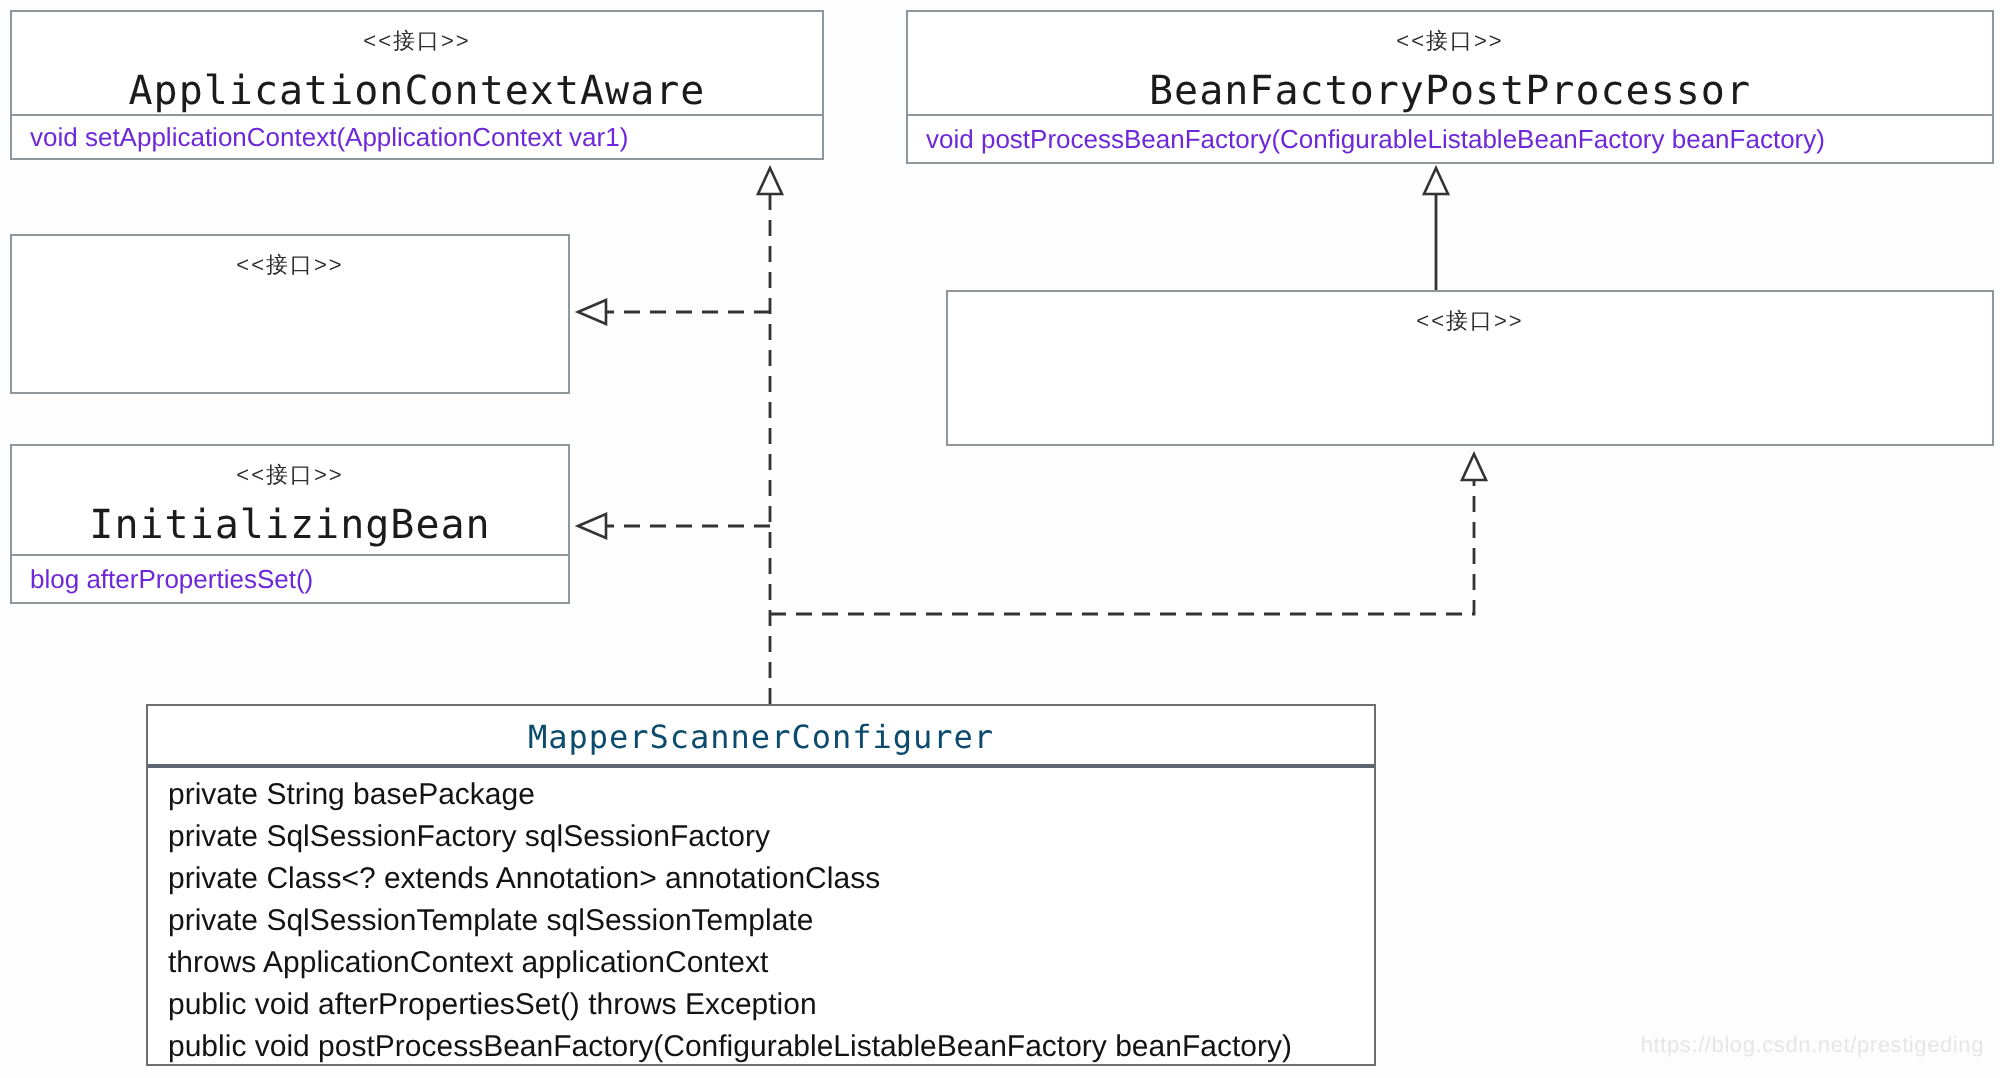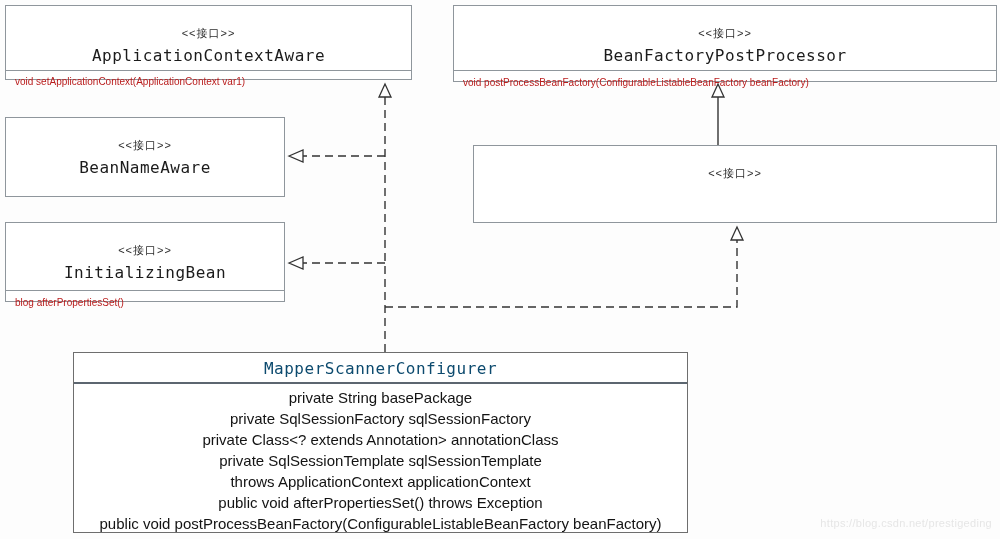--- a/index.html
+++ b/index.html
@@ -24,40 +24,39 @@
   .uml-box {
     position: absolute;
     background: #ffffff;
     border: 1px solid #8f969c;
     box-sizing: border-box;
     z-index: 2;
   }
   .iface-head {
     text-align: center;
     box-sizing: border-box;
-    margin-top: 13px;
   }
   .stereo {
     font-size: 11px;
     letter-spacing: 1px;
     color: #2d2d2d;
     padding-top: 7px;
   }
   .iface-name {
     font-family: "DejaVu Sans Mono", monospace;
-    font-size: 16px;
+    font-size: 20px;
     letter-spacing: 0.5px;
     color: #1b1b1b;
     margin-top: 5px;
     white-space: nowrap;
   }
   .method-row {
     border-top: 1px solid #8f969c;
-    font-size: 10px;
-    color: #b91c1c;
+    font-size: 13px;
+    color: #6d28d9;
     padding: 0 6px 0 9px;
     display: flex;
     align-items: center;
     white-space: nowrap;
     box-sizing: border-box;
   }
   
   .box-aca   { left: 5px;   top: 5px;   width: 407px; height: 75px; }
   .box-aca   .iface-head { height: 51px; }
   .box-aca   .method-row { height: 22px; }
@@ -86,21 +85,20 @@
   .class-name {
     font-family: "DejaVu Sans Mono", monospace;
     font-size: 16px;
     letter-spacing: 0.5px;
     color: #0c4a6e;
     padding-top: 6px;
     white-space: nowrap;
   }
   .class-members {
     padding: 3px 10px 0 10px;
-    text-align: center;
   }
   .member-row {
     font-size: 15px;
     line-height: 21px;
     color: #131313;
     white-space: nowrap;
   }
   .watermark {
     position: absolute;
     right: 8px;
@@ -159,21 +157,20 @@
     <div class="iface-head">
       <div class="stereo">&lt;&lt;接口&gt;&gt;</div>
       <div class="iface-name">BeanFactoryPostProcessor</div>
     </div>
     <div class="method-row">void postProcessBeanFactory(ConfigurableListableBeanFactory beanFactory)</div>
   </div>
 
   <div class="uml-box box-bna">
     <div class="iface-head">
       <div class="stereo">&lt;&lt;接口&gt;&gt;</div>
-      <div class="iface-name">BeanNameAware</div>
     </div>
   </div>
 
   <div class="uml-box box-bdrpp">
     <div class="iface-head">
       <div class="stereo">&lt;&lt;接口&gt;&gt;</div>
     </div>
   </div>
 
   <div class="uml-box box-ib">

